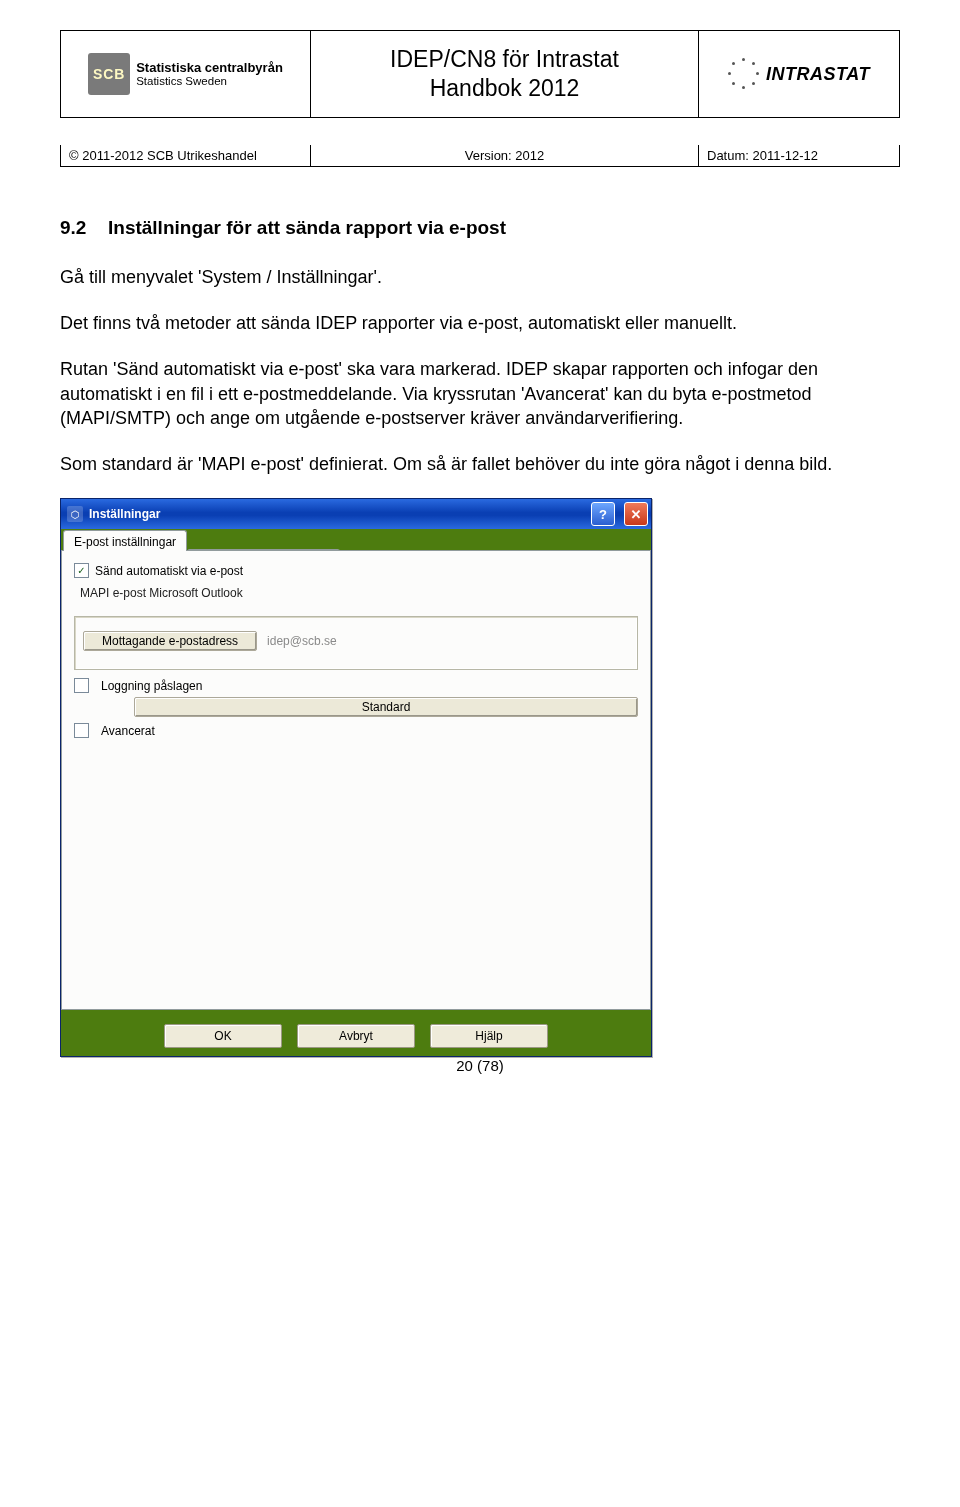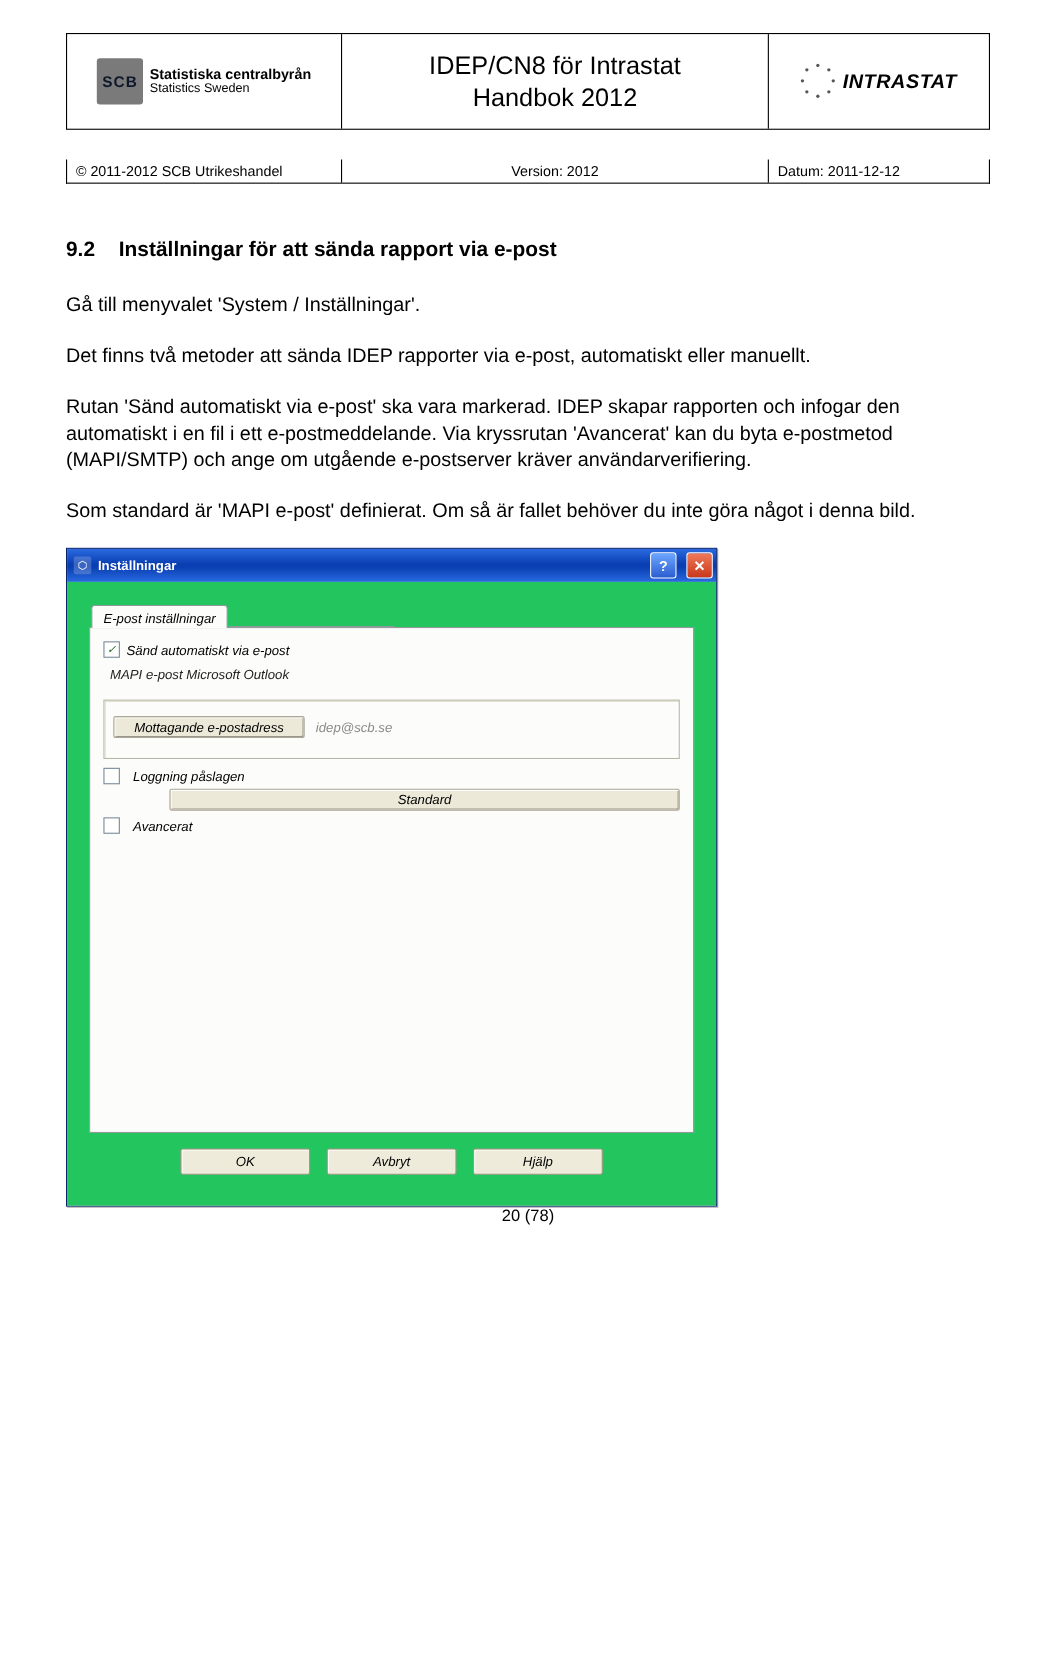--- a/index.html
+++ b/index.html
@@ -33,21 +33,21 @@
   .hdr-cell:last-child { border-right: none; }
   .hdr-logo-left { width: 250px; }
   .hdr-title { flex: 1; font-size: 23px; text-align: center; line-height: 1.25; }
   .hdr-logo-right { width: 200px; }
 
   
   .scb-wrap { display: flex; align-items: center; gap: 6px; padding: 0 6px; }
   .scb-sq {
     width: 42px; height: 42px;
     background: #7a7a7a;
-    color: #0f172a;
+    color: #fef9c3;
     font-weight: bold;
     font-size: 14px;
     display: flex; align-items: center; justify-content: center;
     border-radius: 3px;
     letter-spacing: 1px;
   }
   .scb-txt { font-size: 11.5px; line-height: 1.1; }
   .scb-txt b { font-size: 13px; display: block; }
 
   
@@ -121,23 +121,22 @@
     border-radius: 3px;
     display: flex; align-items: center; justify-content: center;
     font-weight: bold;
     font-size: 13px;
     color: #fff;
   }
   .win-help { background: linear-gradient(to bottom,#6ea7ff,#2a5ed0); }
   .win-close { background: linear-gradient(to bottom,#f07a5a,#c8381a); margin-left:3px;}
 
   .dlg-body {
-    background: #22c55e;
-    padding: 20px;
-    font-style: italic;
+    background: #4d7c0f;
+    padding: 0;
   }
   .tabs {
     display: flex;
     align-items: flex-end;
     height: 22px;
     padding-left: 2px;
   }
   .tab {
     border: 1px solid #919b9c;
     border-bottom: none;

